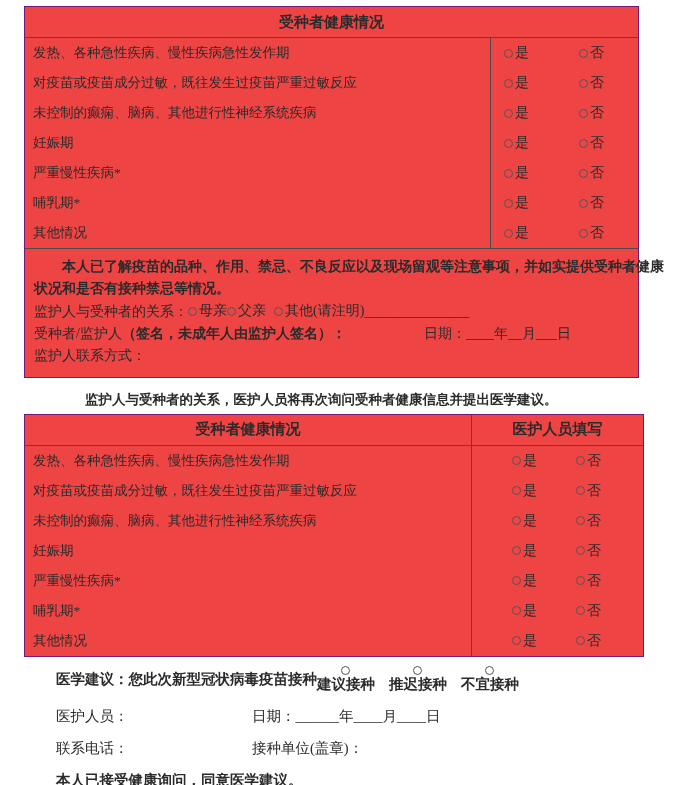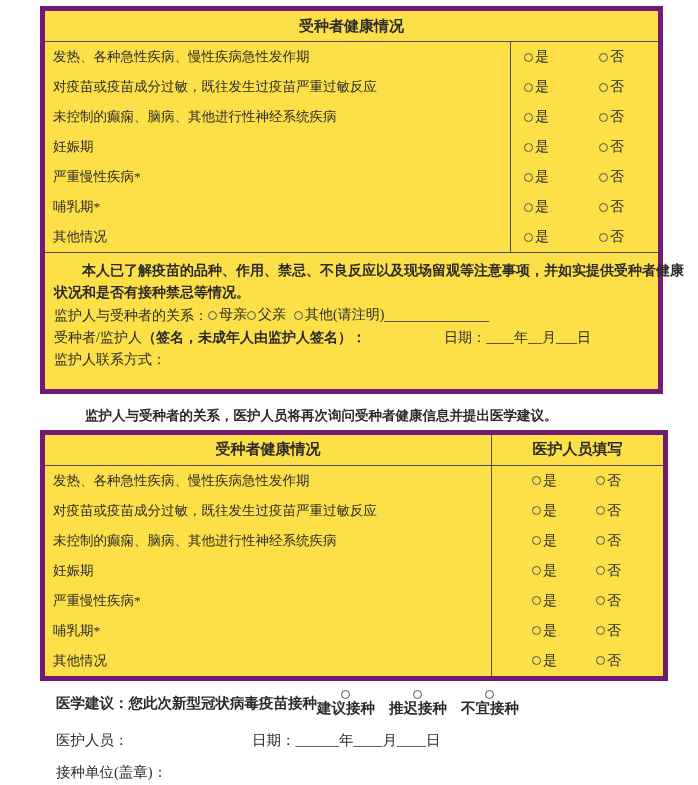--- a/index.html
+++ b/index.html
@@ -4,42 +4,42 @@
 <style>
   html,body{margin:0;padding:0;}
   body{
     width:698px;height:785px;background:#ffffff;
     font-family:"Liberation Serif","DejaVu Serif",serif;
     color:#2b2b2b;font-size:14px;overflow:hidden;
   }
   .sheet{position:relative;width:698px;height:785px;padding-top:6px;box-sizing:border-box;}
 
   
-  .qtable{margin-left:40px;border:5px solid #701a75;background:#fde047;}
+  .qtable{margin-left:24px;border:1px solid #701a75;background:#ef4444;}
   .t1{width:613px;}
   .t2{width:618px;}
   .qheader{display:flex;border-bottom:1px solid #4c4c4c;height:30px;}
   .qheader .qcol{flex:1;display:flex;align-items:center;justify-content:center;
     font-weight:bold;font-size:15px;}
   .qheader .fcol{display:flex;align-items:center;justify-content:center;
     font-weight:bold;font-size:15px;border-left:1px solid #4c4c4c;box-sizing:border-box;}
   .t1 .fcol{width:148px;}
   .t2 .fcol{width:172px;}
   .qrow{display:flex;height:30px;}
   .qrow .qcell{flex:1;display:flex;align-items:center;padding-left:8px;font-size:13.5px;}
   .qrow .ocell{display:flex;align-items:center;justify-content:space-between;
     border-left:1px solid #4c4c4c;box-sizing:border-box;}
   .t1 .ocell{width:148px;padding:0 34px 0 13px;}
   .t2 .ocell{width:172px;padding:0 42px 0 40px;}
   .opt{display:inline-flex;align-items:center;white-space:nowrap;}
   .radio{display:inline-block;width:7px;height:7px;border:1px solid #555;
     border-radius:50%;margin-right:2px;flex:none;}
 
   
-  .consent{border-top:1px solid #4c4c4c;padding:7px 9px 18px 9px;line-height:22px;font-size:14px;}
+  .consent{border-top:1px solid #4c4c4c;padding:7px 9px 10px 9px;line-height:22px;font-size:14px;}
   .statement{font-weight:bold;text-indent:2em;margin:0 -44px 0 0;}
   .bline{white-space:nowrap;}
   .bold{font-weight:bold;}
   .gap-lg{display:inline-block;width:78px;}
   .blank{letter-spacing:0;}
 
   
   .notice{margin:13px 0 5px 85px;font-weight:bold;font-size:13.5px;}
 
   
@@ -294,19 +294,20 @@
         </span>
     </div>
 
     <div class="line">
       <span class="lbl">医护人员：</span>
       <span>日期：</span>
       <span class="blank">______年____月____日</span>
     </div>
 
     <div class="line">
+      <span class="lbl">联系电话：</span>
       <span>接种单位(盖章)：</span>
     </div>
 
     <div class="line bold">本人已接受健康询问，同意医学建议。</div>
 
   </div>
 </div>
 
 </body></html>

